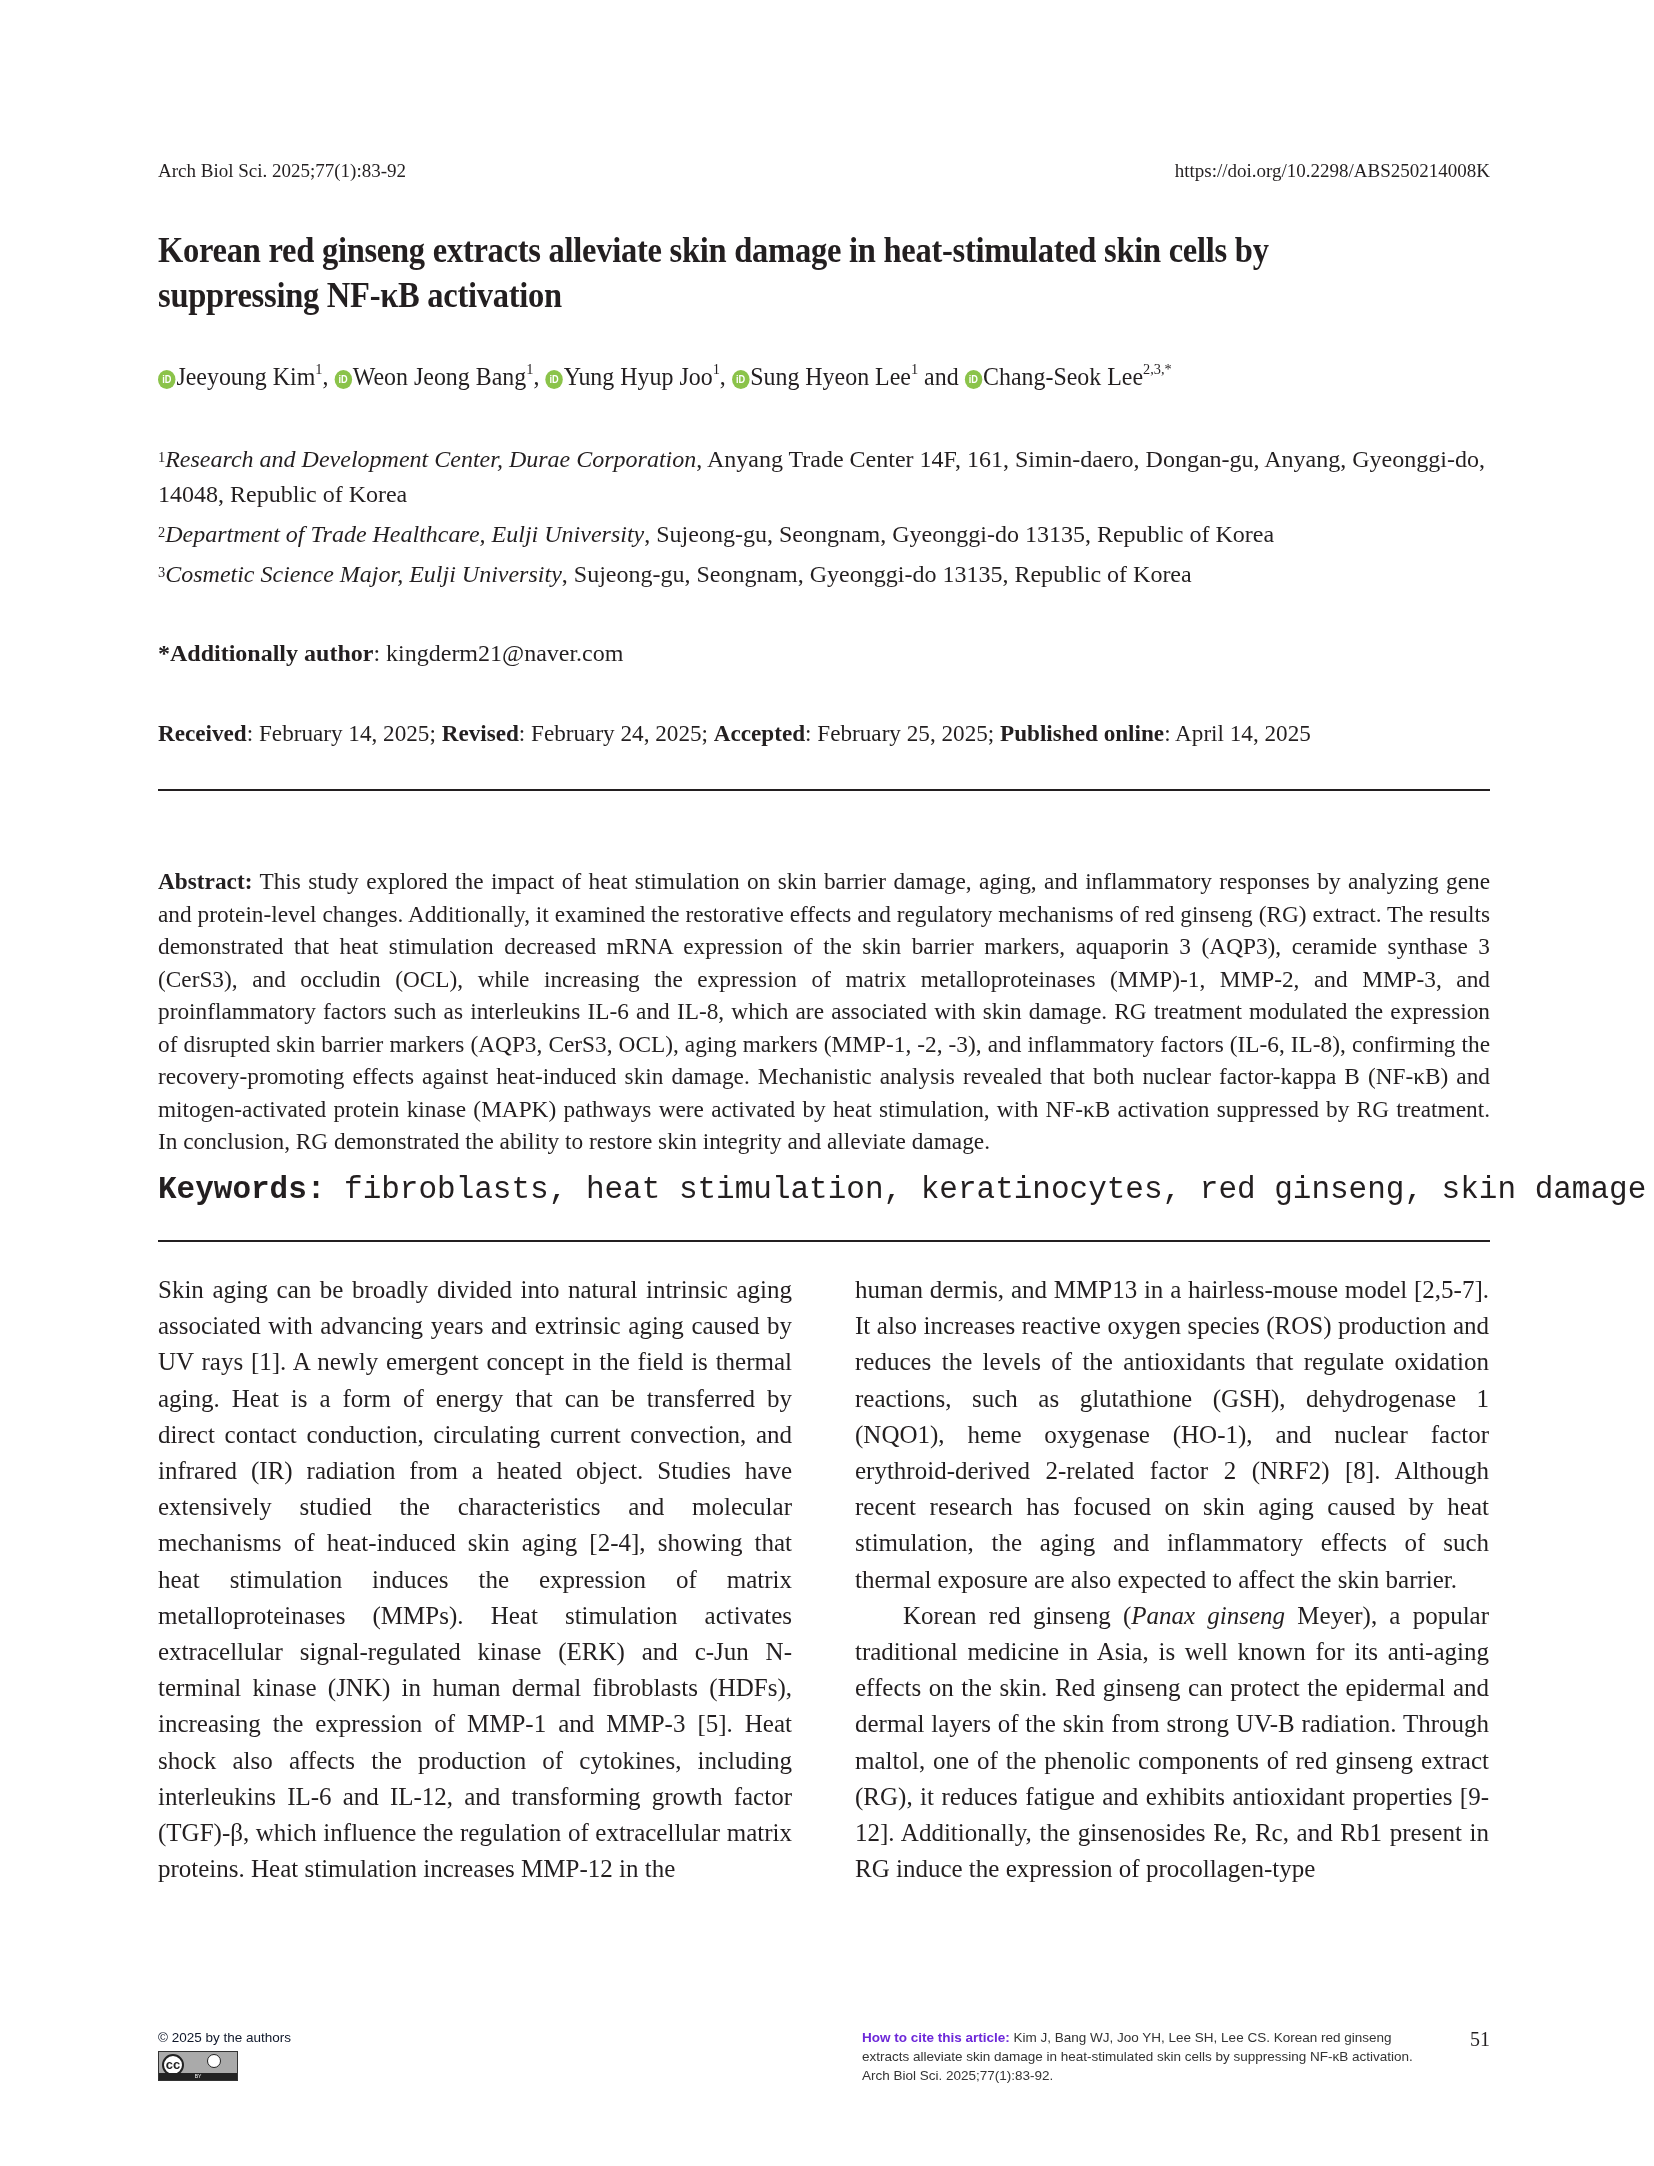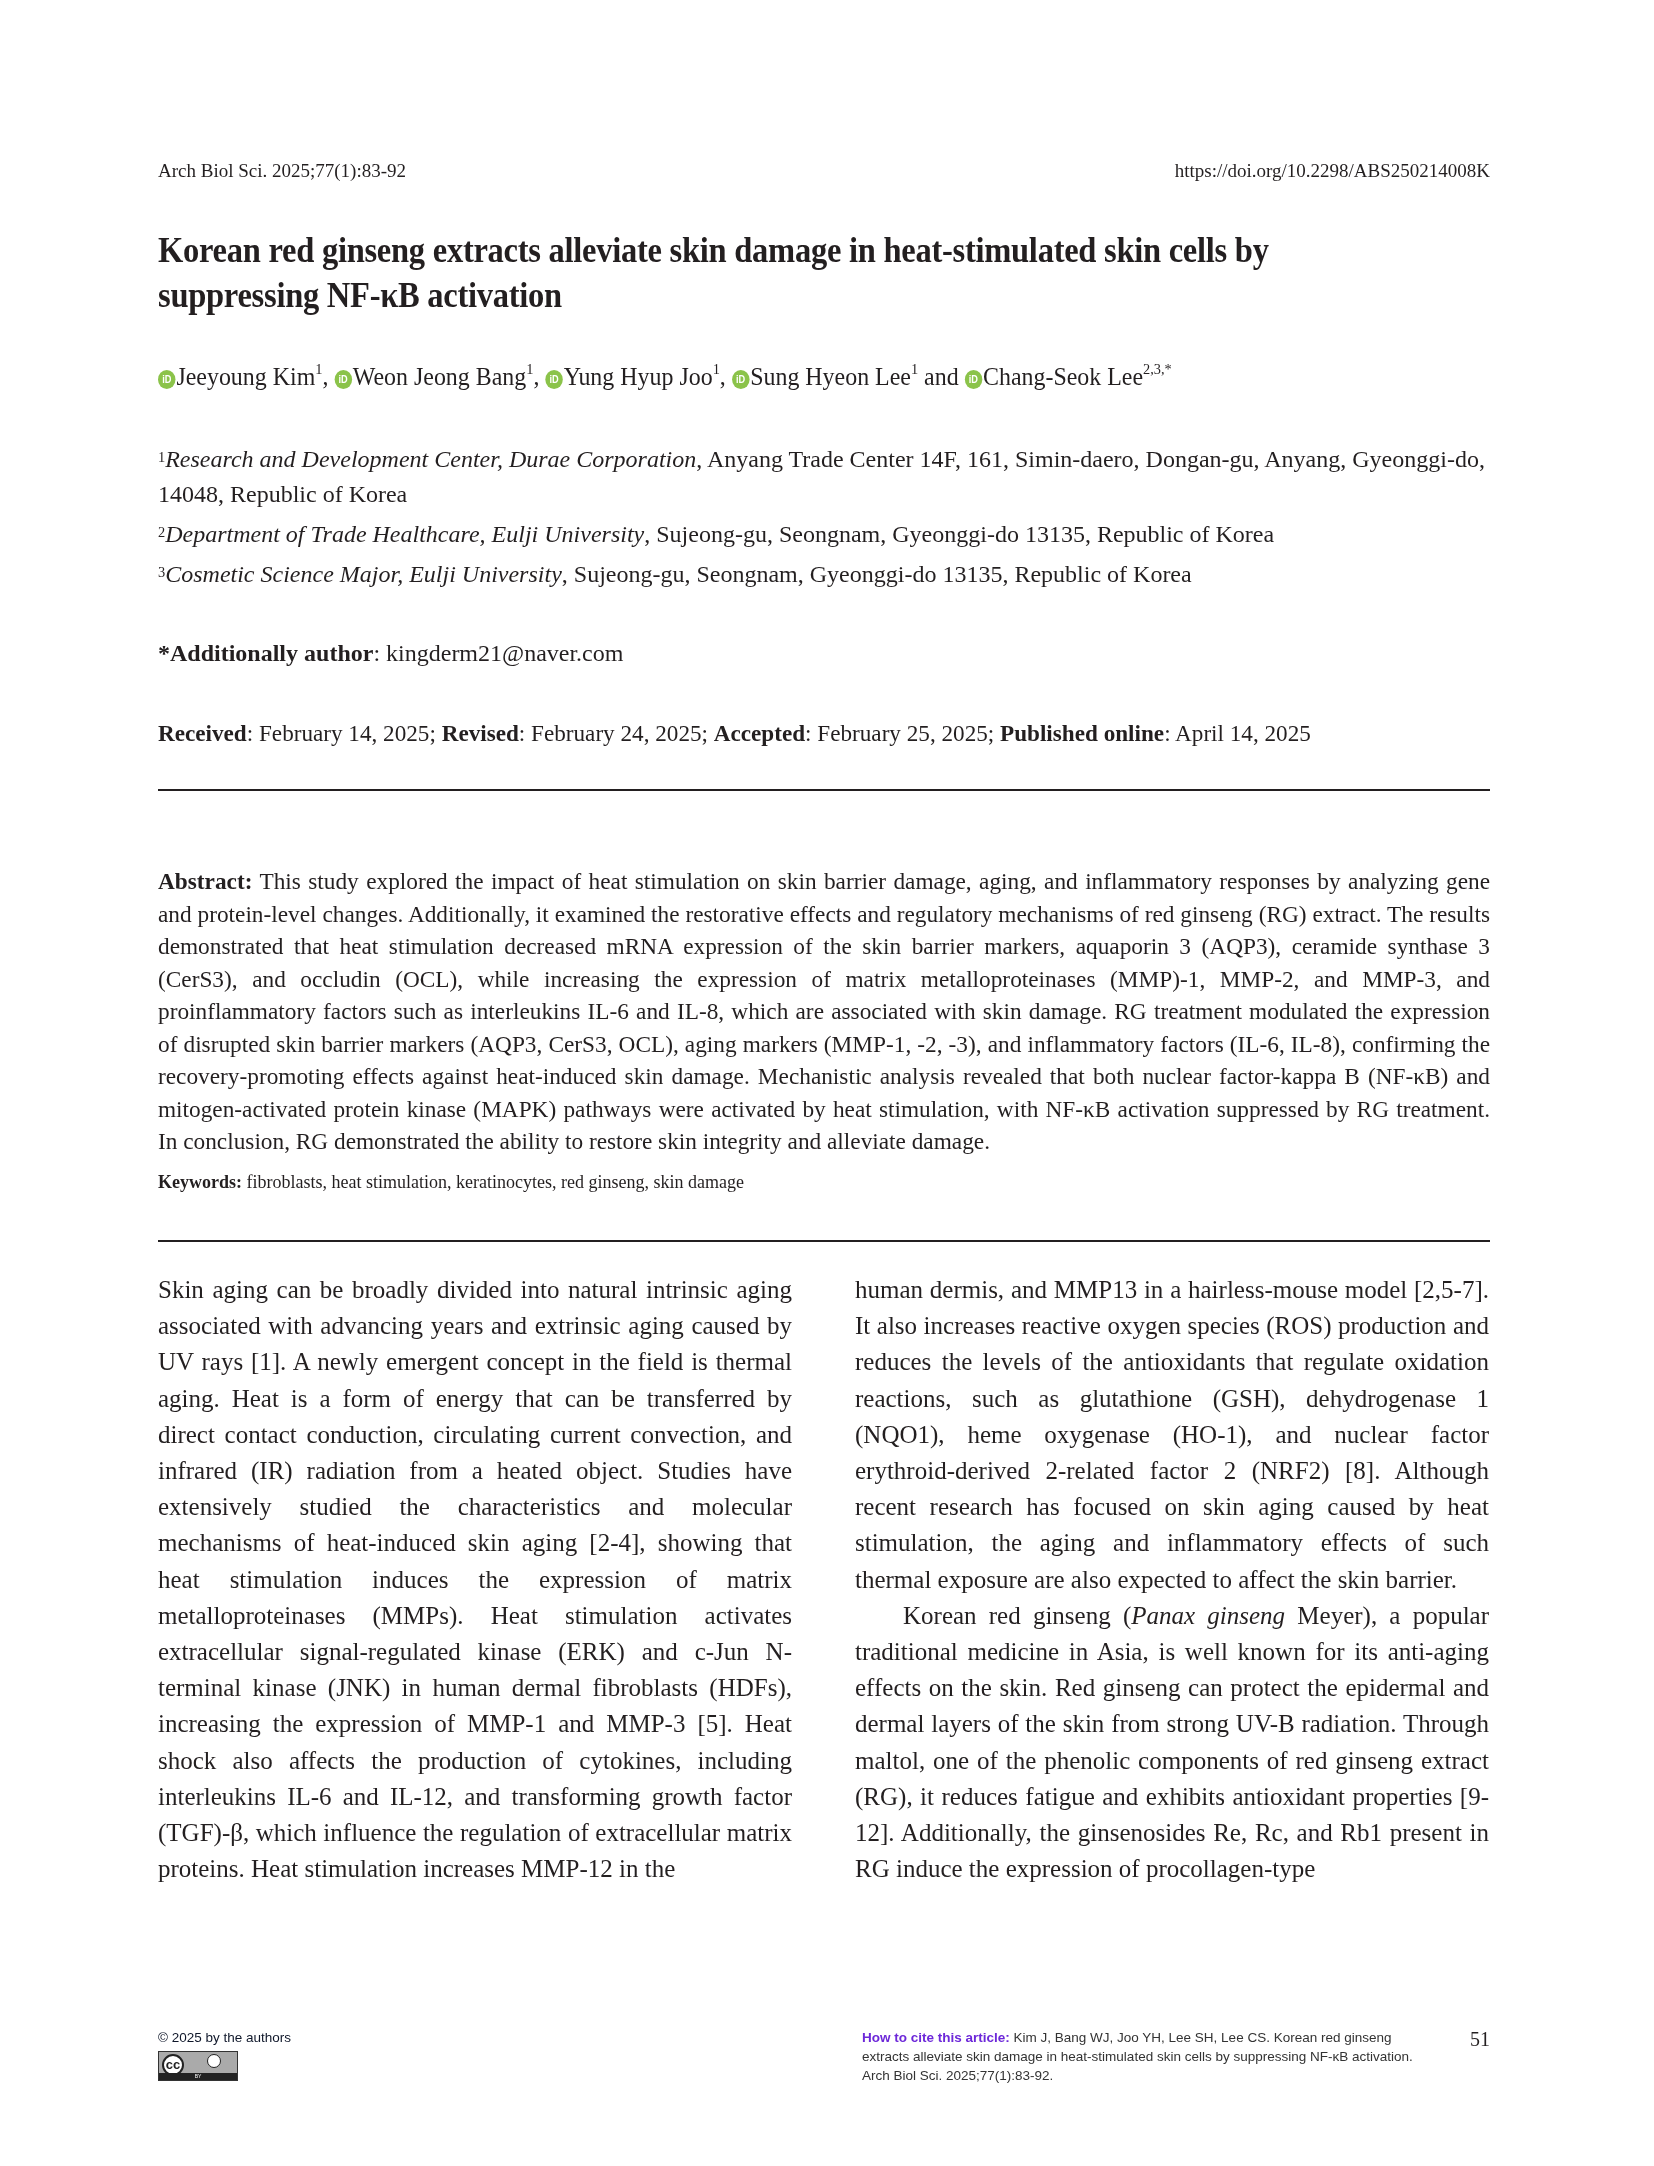--- a/index.html
+++ b/index.html
@@ -17,21 +17,21 @@
   .aff1 { top:442px; }
   .aff2 { top:517px; }
   .aff3 { top:557px; }
   .corr { left:158px; top:640px; font-size:24px; }
   .dates { left:158px; top:720px; font-size:24px; white-space:nowrap; transform:scaleX(0.965); transform-origin:left top; }
   b { font-weight:bold; }
   .rule { left:158px; width:1332px; height:2px; background:#231f20; }
   .rule1 { top:789px; }
   .rule2 { top:1240px; }
   .abstract { left:158px; top:817px; width:1332px; font-size:23.3px; line-height:32.5px; text-align:justify;margin-top:48px; }
-  .keywords { left:158px; top:1172px; font-size:18px; }
+  .keywords { left:158px; top:1172px; font-size:31px;font-family:Liberation Mono, monospace; }
   .col { width:634px; font-size:25px; line-height:36.2px; text-align:justify; hyphens:manual; }
   .col1 { left:158px; top:1272px; }
   .col2 { left:855px; top:1272px; }
   .sec-head { font-weight:bold; font-size:26px; margin-bottom:16px; letter-spacing:0.3px; }
   .indent { text-indent:48px; margin-top:18px; }
   .col p { margin:0; }
   .foot-copy { left:158px; top:2030px; font-family:"Liberation Sans", sans-serif; font-size:13.5px; color:#0f172a; }
   .cc-badge { left:158px; top:2051px; width:78px; height:28px; background:#aaa; border:1px solid #333; }
   .cc-badge .bar { position:absolute; left:0; right:0; bottom:0; height:7px; background:#222; color:#fff; font-size:5px; text-align:center; line-height:7px; font-family:"Liberation Sans", sans-serif; }
   .cc-badge .cc { position:absolute; left:3px; top:2px; width:22px; height:22px; border-radius:50%; background:#fff; border:2px solid #222; box-sizing:border-box; font-family:"Liberation Sans", sans-serif; font-size:13px; font-weight:bold; text-align:center; line-height:18px; color:#222; }

